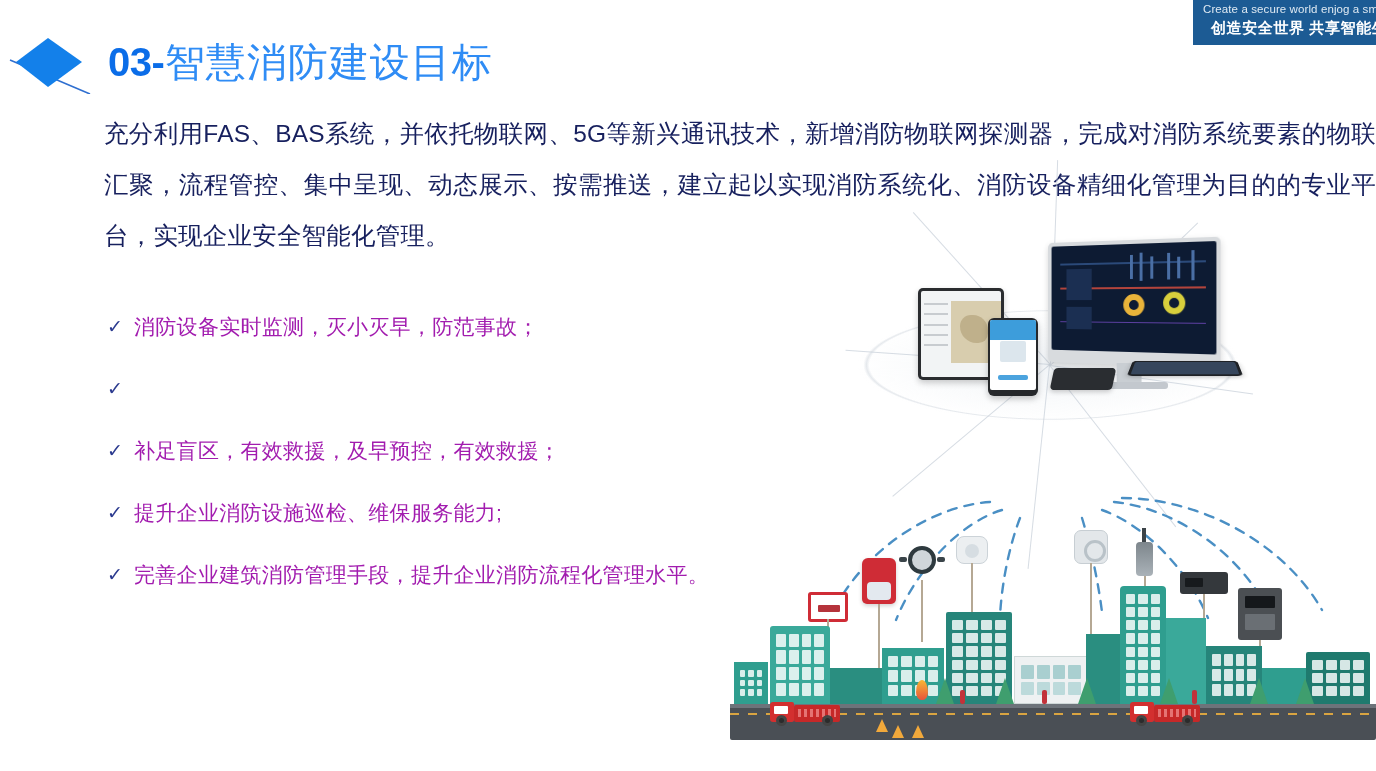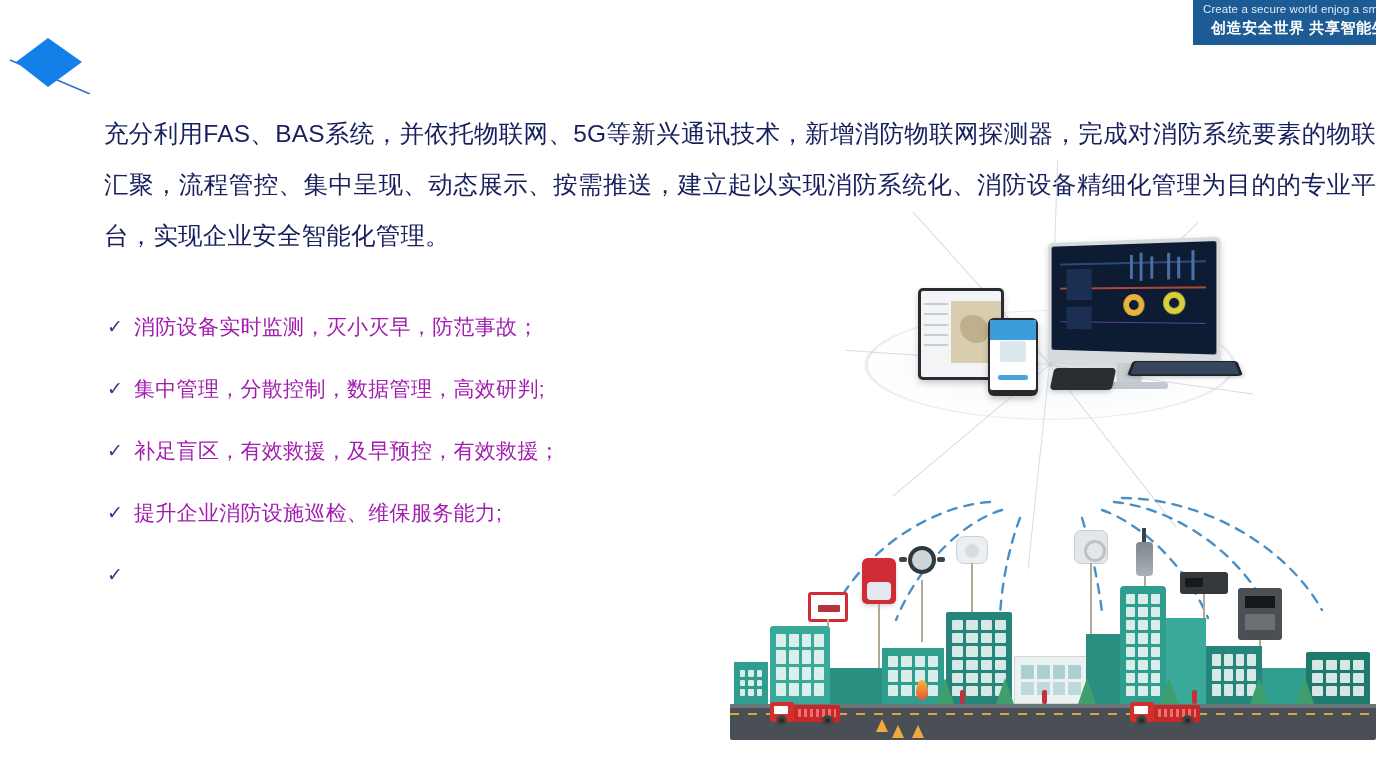--- a/index.html
+++ b/index.html
@@ -228,43 +228,46 @@
 <div id="corp-banner">
   <div class="en">Create a secure world  enjog a smart l</div>
   <div class="cn">创造安全世界 共享智能生活</div>
 </div>
 
 <div id="heading-row">
   <svg id="diamond-mark" viewBox="0 0 100 62">
     <line x1="2" y1="28" x2="82" y2="62" stroke="#2f6fd0" stroke-width="1.6"></line>
     <polygon points="40,6 74,30 40,55 8,30" fill="#1380ea"></polygon>
   </svg>
+  <div id="title-text">
+    <span id="title-num">03</span><span id="title-dash">-</span><span id="title-main">智慧消防建设目标</span>
+  </div>
 </div>
 
 <div id="lead-paragraph">充分利用FAS、BAS系统，并依托物联网、5G等新兴通讯技术，新增消防物联网探测器，完成对消防系统要素的物联汇聚，流程管控、集中呈现、动态展示、按需推送，建立起以实现消防系统化、消防设备精细化管理为目的的专业平台，实现企业安全智能化管理。</div>
 
 <div id="goal-list">
   <div class="goal-item">
     <span class="goal-check">✓</span>
     <span class="goal-label">消防设备实时监测，灭小灭早，防范事故；</span>
   </div>
   <div class="goal-item">
     <span class="goal-check">✓</span>
-    <span class="goal-label">集中管理，分散控制，数据管理，高效研判;</span>
   </div>
   <div class="goal-item">
     <span class="goal-check">✓</span>
     <span class="goal-label">补足盲区，有效救援，及早预控，有效救援；</span>
   </div>
   <div class="goal-item">
     <span class="goal-check">✓</span>
     <span class="goal-label">提升企业消防设施巡检、维保服务能力;</span>
   </div>
   <div class="goal-item">
     <span class="goal-check">✓</span>
+    <span class="goal-label"> 完善企业建筑消防管理手段，提升企业消防流程化管理水平。</span>
   </div>
 </div>
 
 <div id="artwork">
 
   <div id="devices-scene">
     <div id="tech-disc">
       <div class="spoke" style="transform:rotate(8deg)"></div>
       <div class="spoke" style="transform:rotate(52deg)"></div>
       <div class="spoke" style="transform:rotate(96deg)"></div>

